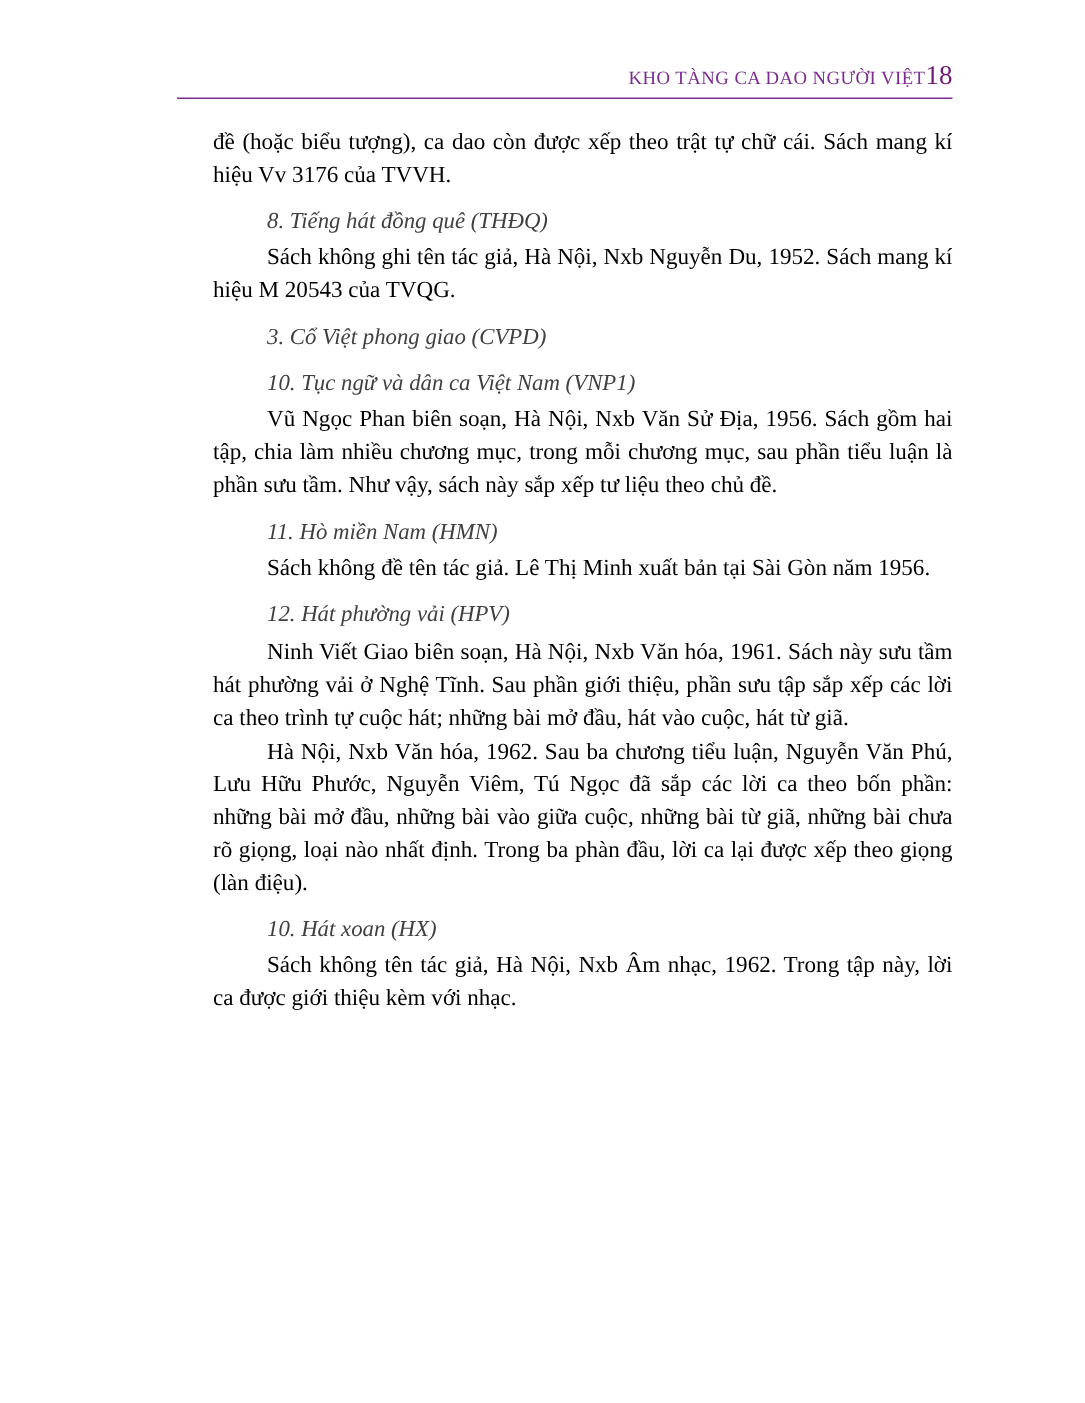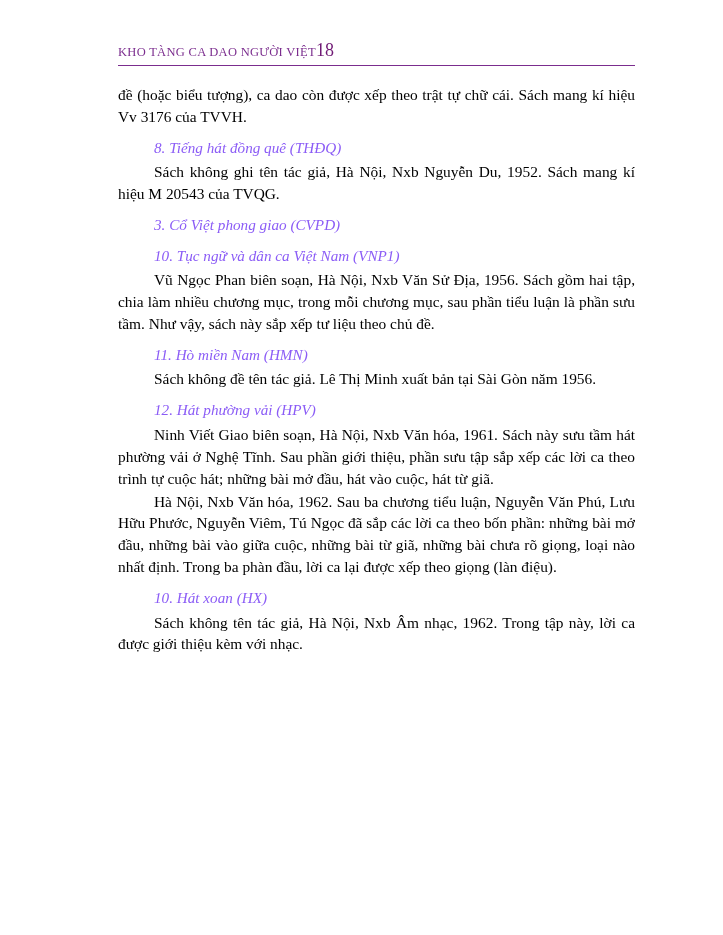--- a/index.html
+++ b/index.html
@@ -19,21 +19,21 @@
     position: absolute;
     left: 0; top: 0;
     width: 723px;
     height: 935px;
     box-sizing: border-box;
     padding: 40px 88px 30px 118px;
   }
   .header {
     display: flex;
     align-items: baseline;
-    justify-content: flex-start;
+    justify-content: flex-end;
     border-bottom: 1.2px solid #7b2d8e;
     padding-bottom: 4px;
     margin-bottom: 18px;
   }
   .header-title {
     font-family: "Liberation Serif", serif;
     font-size: 12.5px;
     letter-spacing: 0.3px;
     color: #7b2d8e;
     font-weight: normal;
@@ -41,33 +41,34 @@
   .header-page {
     font-size: 18px;
     color: #701a75;
   }
   .body-text {
     font-size: 15.4px;
     line-height: 1.42;
     text-align: justify;
     text-justify: inter-word;
     hyphens: none;
+    margin-left: 24px;
   }
   p.para {
     margin: 0 0 1px 0;
     text-indent: 36px;
   }
   p.para.noindent {
     text-indent: 0;
   }
   h3.section-heading {
     font-size: 15.2px;
     font-style: italic;
     font-weight: normal;
-    color: #8b5cf6;
+    color: #404040;
     margin: 9px 0 3px 0;
     text-indent: 36px;
     text-align: left;
   }
   .gap-top {
     margin-top: 8px;
   }
 </style>
 </head>
 <body>

